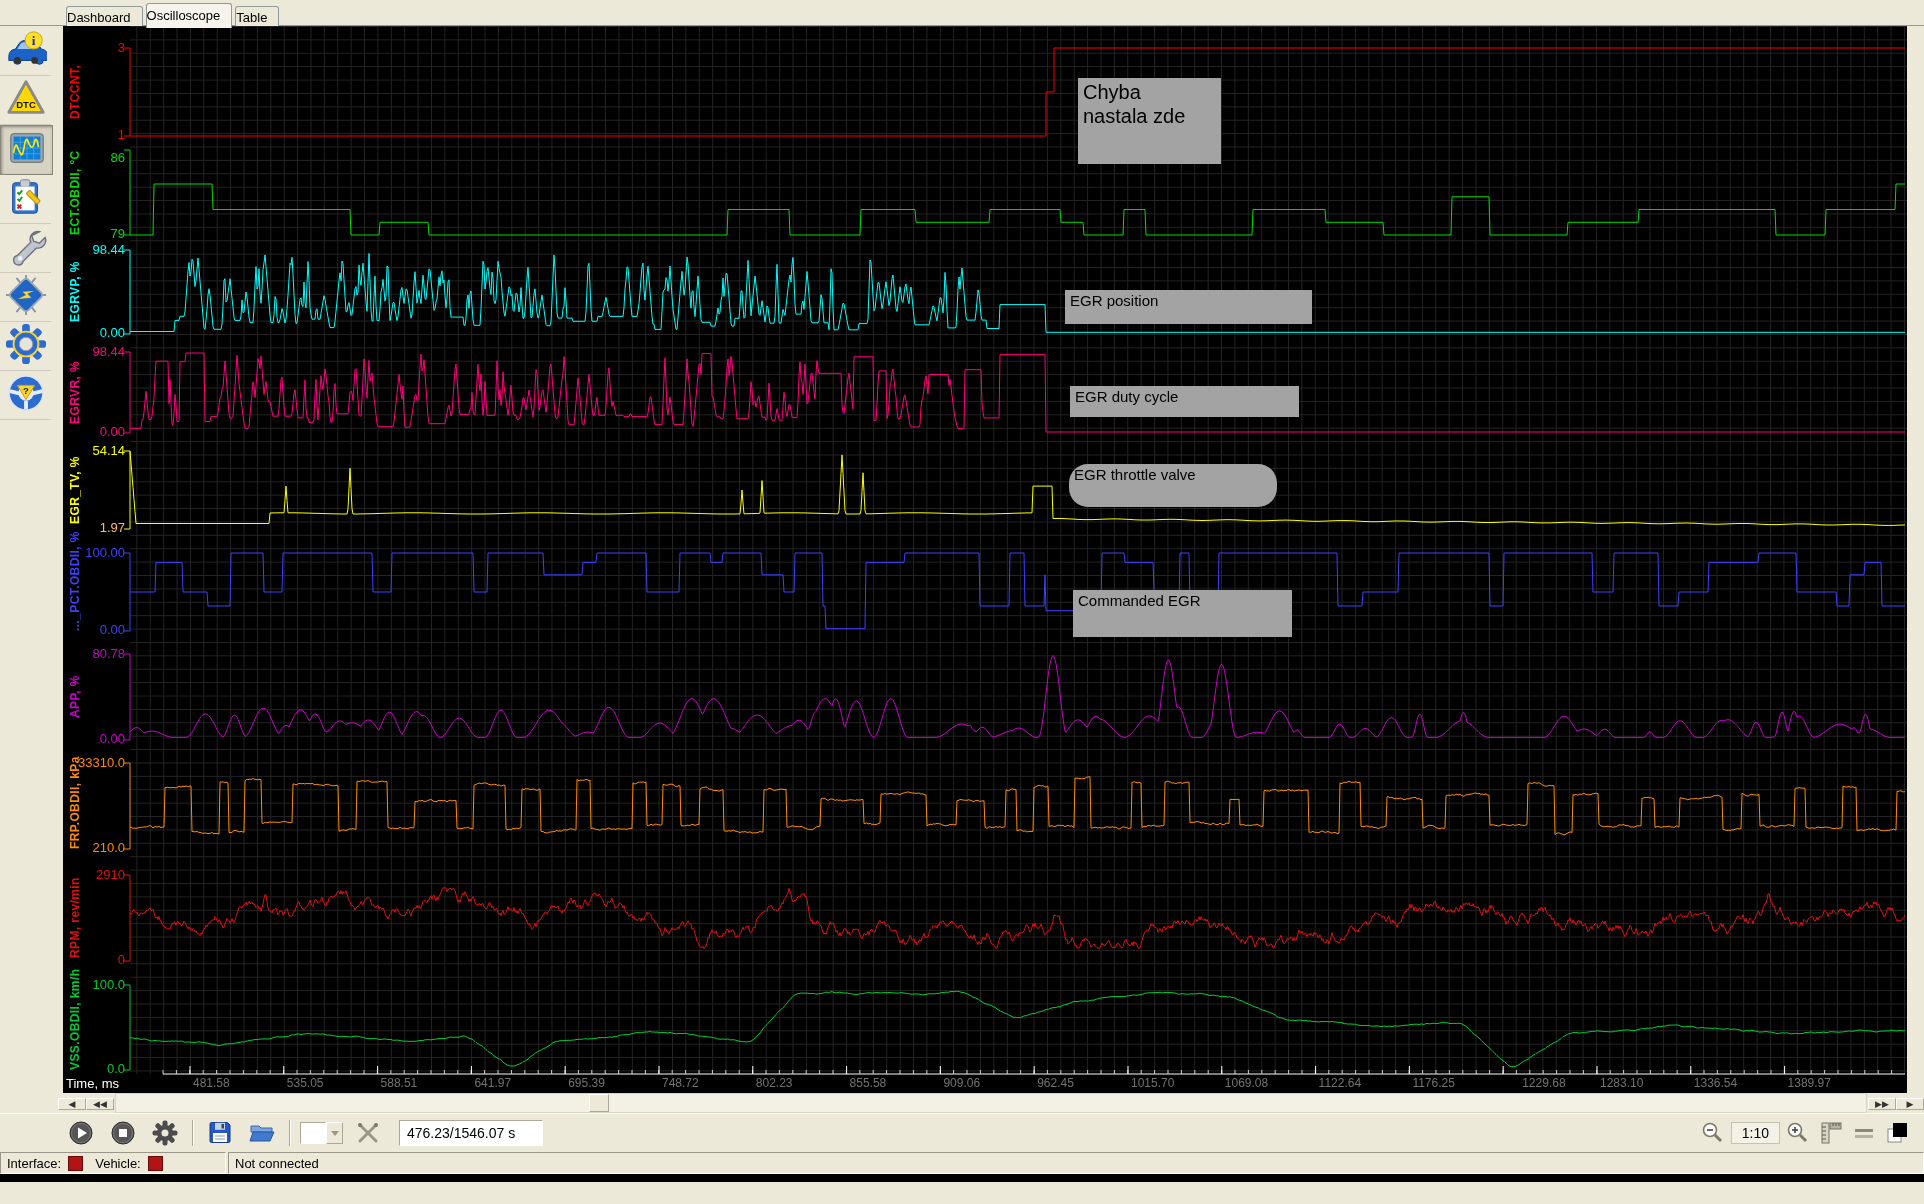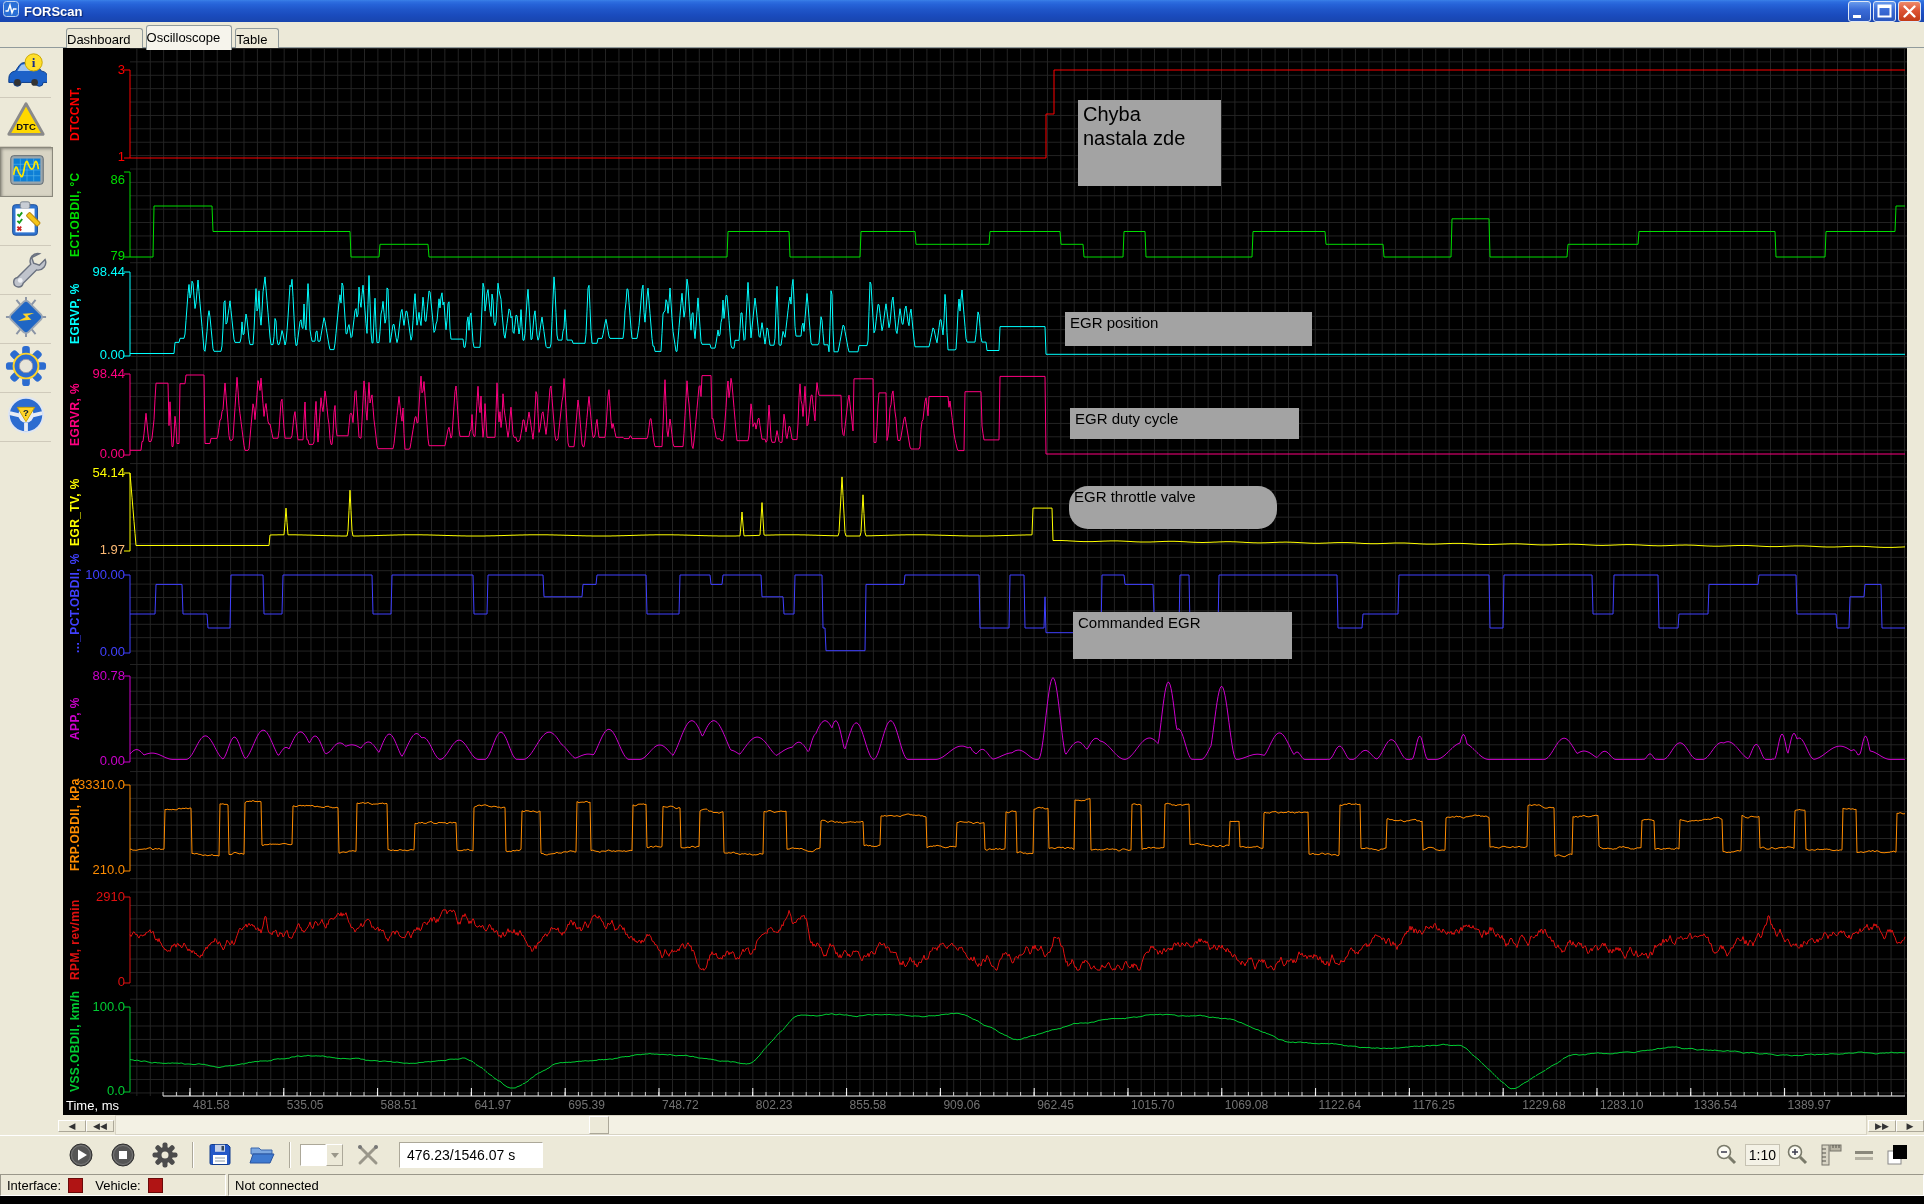--- a/index.html
+++ b/index.html
@@ -49,57 +49,34 @@
     background:#ece9d8;border:1px solid #ece9d8;}
   .tbtn-sm{width:28px;}
   .tsep{width:1px;height:26px;background:#aca899;box-shadow:1px 0 0 #fff;margin:0 6px;}
   .combo{display:inline-flex;align-items:center;margin:0 4px;}
   .combo-box{width:24px;height:20px;background:#fff;border:1px solid;border-color:#aca899 #fff #fff #aca899;}
   .combo-btn{width:15px;height:20px;display:inline-flex;align-items:center;justify-content:center;
     background:#ece9d8;border:1px solid;border-color:#fff #aca899 #aca899 #fff;}
   .readout{height:24px;min-width:128px;margin-left:10px;padding:0 7px;display:inline-flex;align-items:center;
     background:#fff;border:1px solid;border-color:#aca899 #fff #fff #aca899;font-size:14px;color:#000;}
   .tb-right{margin-left:auto;margin-right:12px;display:flex;align-items:center;gap:3px;}
-  .zoomlabel{font-size:14px;padding:2px 3px;background:#f4f2e6;border:1px solid #c6c2b2;}
+  .zoomlabel{font-size:14px;padding:2px 10px;background:#f4f2e6;border:1px solid #c6c2b2;}
   
   .statusbar{height:23px;display:flex;align-items:stretch;background:#ece9d8;font-size:13px;padding-top:1px;box-sizing:border-box;}
   .spanel{display:flex;align-items:center;border:1px solid;border-color:#9a978a #fff #fff #9a978a;padding:0 6px;box-sizing:border-box;}
   .p1{width:226px;}
   .p2{flex:1;margin-left:2px;}
   .ind{display:inline-block;width:13px;height:13px;margin:0 12px 0 7px;border:1px solid #6b0a0a;}
   .blackstrip{height:8px;background:#000;}
 </style>
 </head>
 <body>
 
 <div class="window">
 
-  <div class="titlebar">
-    <span><svg width="16" height="16" viewBox="0 0 16 16">
-          <rect x="0.5" y="0.5" width="15" height="15" rx="3" fill="#2a6fd6" stroke="#bcd2f0"></rect>
-          <polyline points="2.5,10 5,10 7,4 9,12 10.5,8 13.5,8" fill="none" stroke="#fff" stroke-width="1.4"></polyline>
-        </svg></span>
-    <span class="title">FORScan</span>
-    <span class="winbtn">
-        <svg width="21" height="21" viewBox="0 0 21 21">
-          <rect x="4" y="14" width="8" height="3" fill="#fff"></rect>
-        </svg>
-      </span>
-    <span class="winbtn">
-        <svg width="21" height="21" viewBox="0 0 21 21">
-          <rect x="4.5" y="4.5" width="12" height="11" fill="none" stroke="#fff" stroke-width="2"></rect>
-          <line x1="4.5" y1="5.5" x2="16.5" y2="5.5" stroke="#fff" stroke-width="3"></line>
-        </svg>
-      </span>
-    <span class="winbtn close">
-        <svg width="21" height="21" viewBox="0 0 21 21">
-          <path d="M5.5 5.5l10 10M15.5 5.5l-10 10" stroke="#fff" stroke-width="2.4" stroke-linecap="round"></path>
-        </svg>
-      </span>
-  </div>
 
   <div class="tabrow" id="tabs"><div class="tab">Dashboard</div><div class="tab active">Oscilloscope</div><div class="tab">Table</div></div>
 
   <div class="main">
     <div class="sidebar" id="sidebar">
         <div class="side-btn">
           <span><svg width="42" height="42" viewBox="0 0 44 44">
               <path d="M4 30q0-7 7-8l4-6q2-3 6-3h7q4 0 6 3l4 6q7 1 7 8v4h-5a4 4 0 0 1-8 0H17a4 4 0 0 1-8 0H4z" fill="#1d62c8" stroke="#0c3c86"></path>
               <circle cx="13" cy="34" r="3.5" fill="#333"></circle>
               <circle cx="31" cy="34" r="3.5" fill="#333"></circle>

